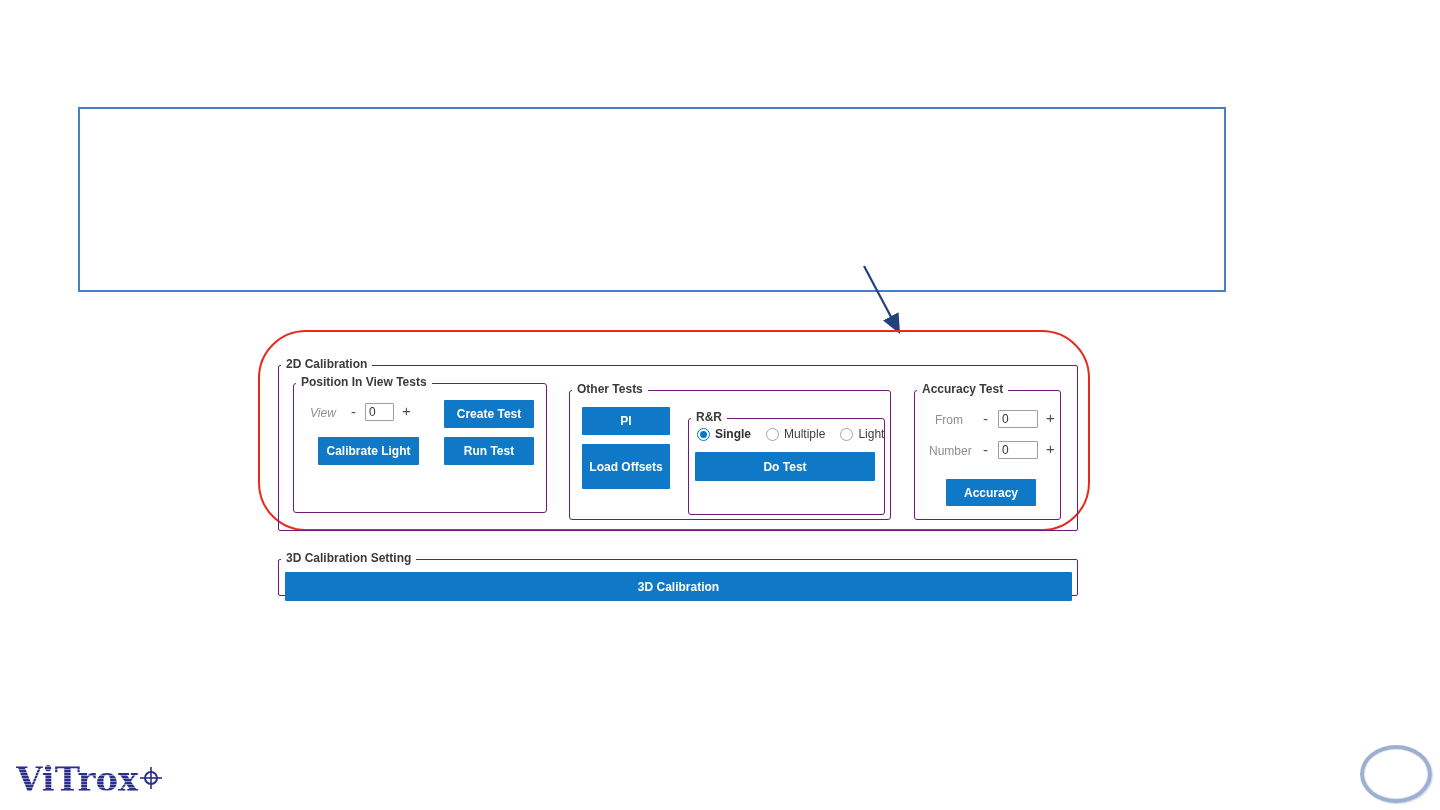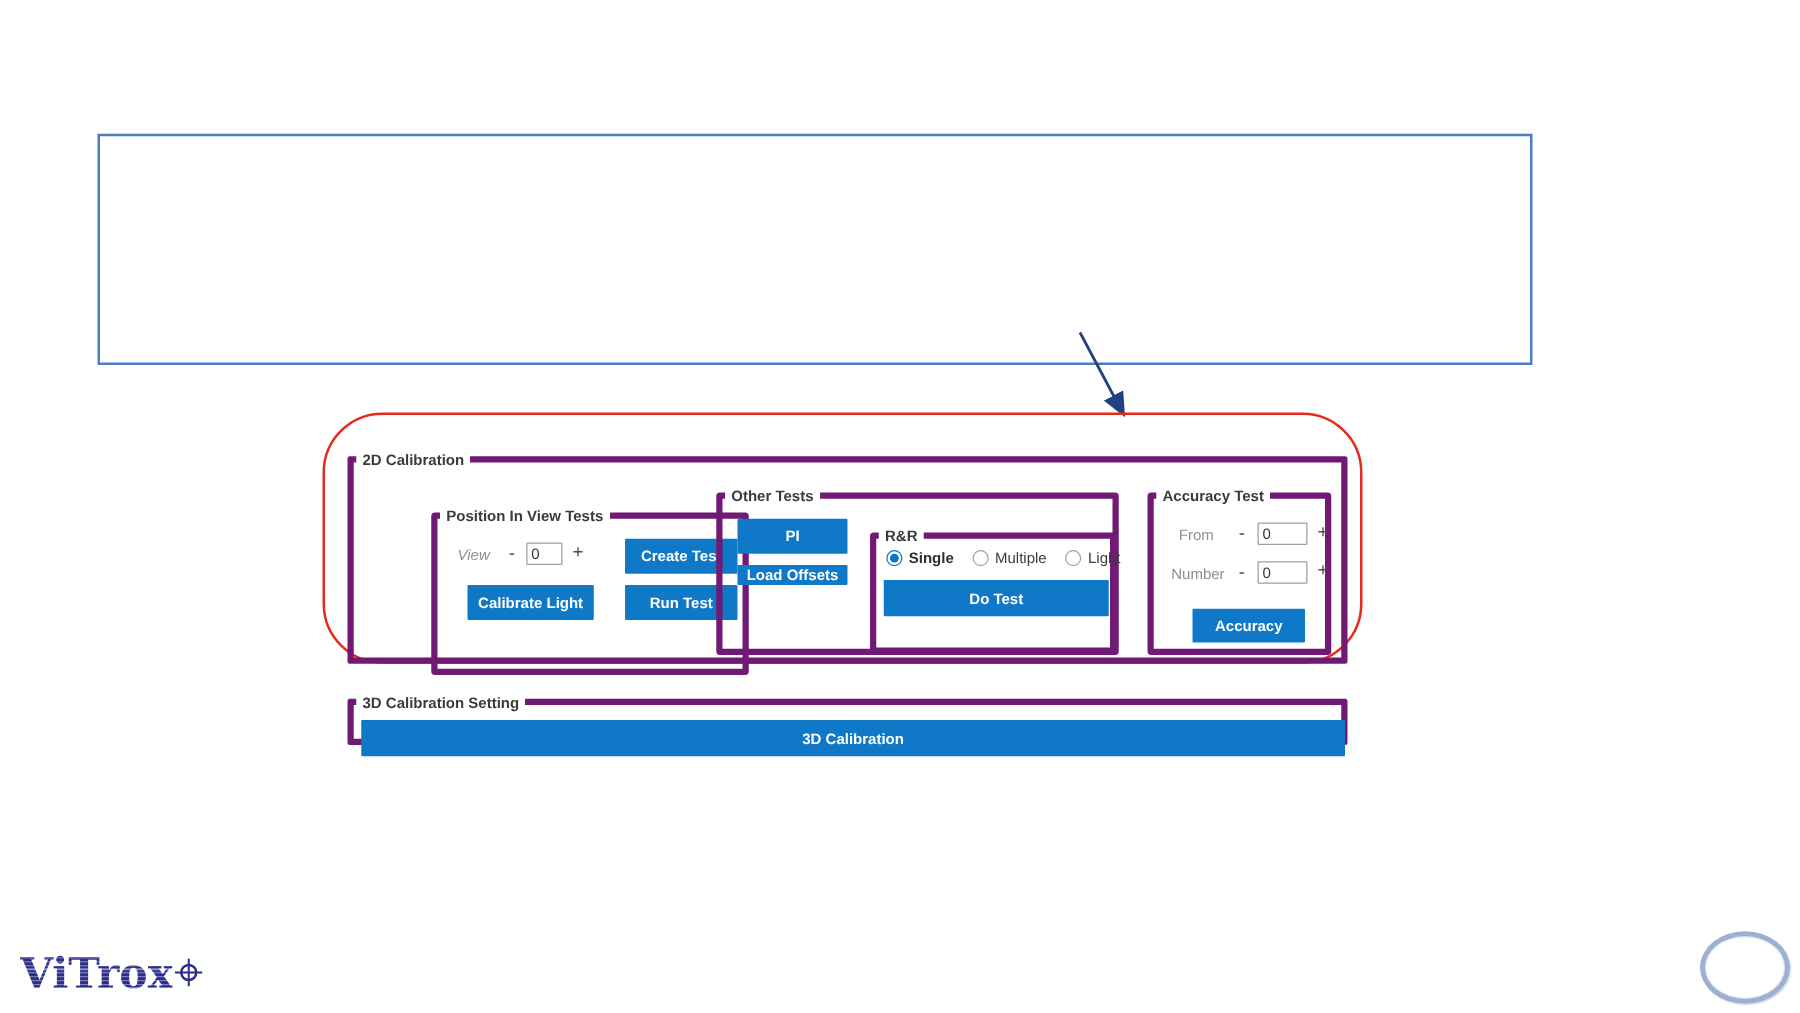--- a/index.html
+++ b/index.html
@@ -14,27 +14,27 @@
     position:absolute; left:78px; top:107px; width:1148px; height:185px;
     border:2px solid #4a7ec4; background:transparent;
   }
   .arrow-svg { position:absolute; left:848px; top:250px; }
   .red-frame {
     position:absolute; left:258px; top:330px; width:832px; height:201px;
     border:2px solid #e62a1d; border-radius:48px; pointer-events:none;
   }
 
   
-  .gb { position:absolute; border:5px solid #701a75; border-radius:3px; background:transparent; }
+  .gb { position:absolute; border:1px solid #701a75; border-radius:3px; background:transparent; }
   .gb-label {
     position:absolute; top:-9px; left:2px; background:#ffffff; padding:0 5px;
     font-size:12px; font-weight:bold; color:#3b3b3b; white-space:nowrap; line-height:15px;
   }
   #gb-2d  { left:278px; top:365px; width:800px; height:166px; border-radius:2px; }
-  #gb-pos { left:14px;  top:40px;  width:254px; height:130px;margin-left:48px; }
+  #gb-pos { left:14px;  top:17px;  width:254px; height:130px; }
   #gb-other{ left:290px; top:24px; width:322px; height:130px; }
   #gb-acc { left:635px; top:24px;  width:147px; height:130px; }
   #gb-rnr { left:118px; top:27px;  width:197px; height:97px; }
   #gb-3d  { left:278px; top:559px; width:800px; height:37px; border-radius:2px; }
 
   
   .btn {
     position:absolute; background:#0f79c8; color:#ffffff; border:none;
     font-family:"Liberation Sans", sans-serif; font-size:12px; font-weight:bold;
     display:flex; align-items:center; justify-content:center; border-radius:1px;
@@ -112,21 +112,21 @@
 
       <button class="btn" style="left:150px; top:16px; width:90px; height:28px;">Create Test</button>
       <button class="btn" style="left:24px; top:53px; width:101px; height:28px;">Calibrate Light</button>
       <button class="btn" style="left:150px; top:53px; width:90px; height:28px;">Run Test</button>
     </div>
 
     <div class="gb" id="gb-other">
       <span class="gb-label">Other Tests</span>
 
       <button class="btn" style="left:12px; top:16px; width:88px; height:28px;">PI</button>
-      <button class="btn" style="left:12px; top:53px; width:88px; height:16px;">Load Offsets</button>
+      <button class="btn" style="left:12px; top:53px; width:88px; height:45px;">Load Offsets</button>
 
       <div class="gb" id="gb-rnr">
         <span class="gb-label">R&amp;R</span>
 
         <div class="radio-row">
           <span class="radio-item">
             <span class="radio selected"></span>
             <span class="radio-label selected">Single</span>
           </span>
           <span class="radio-item">

